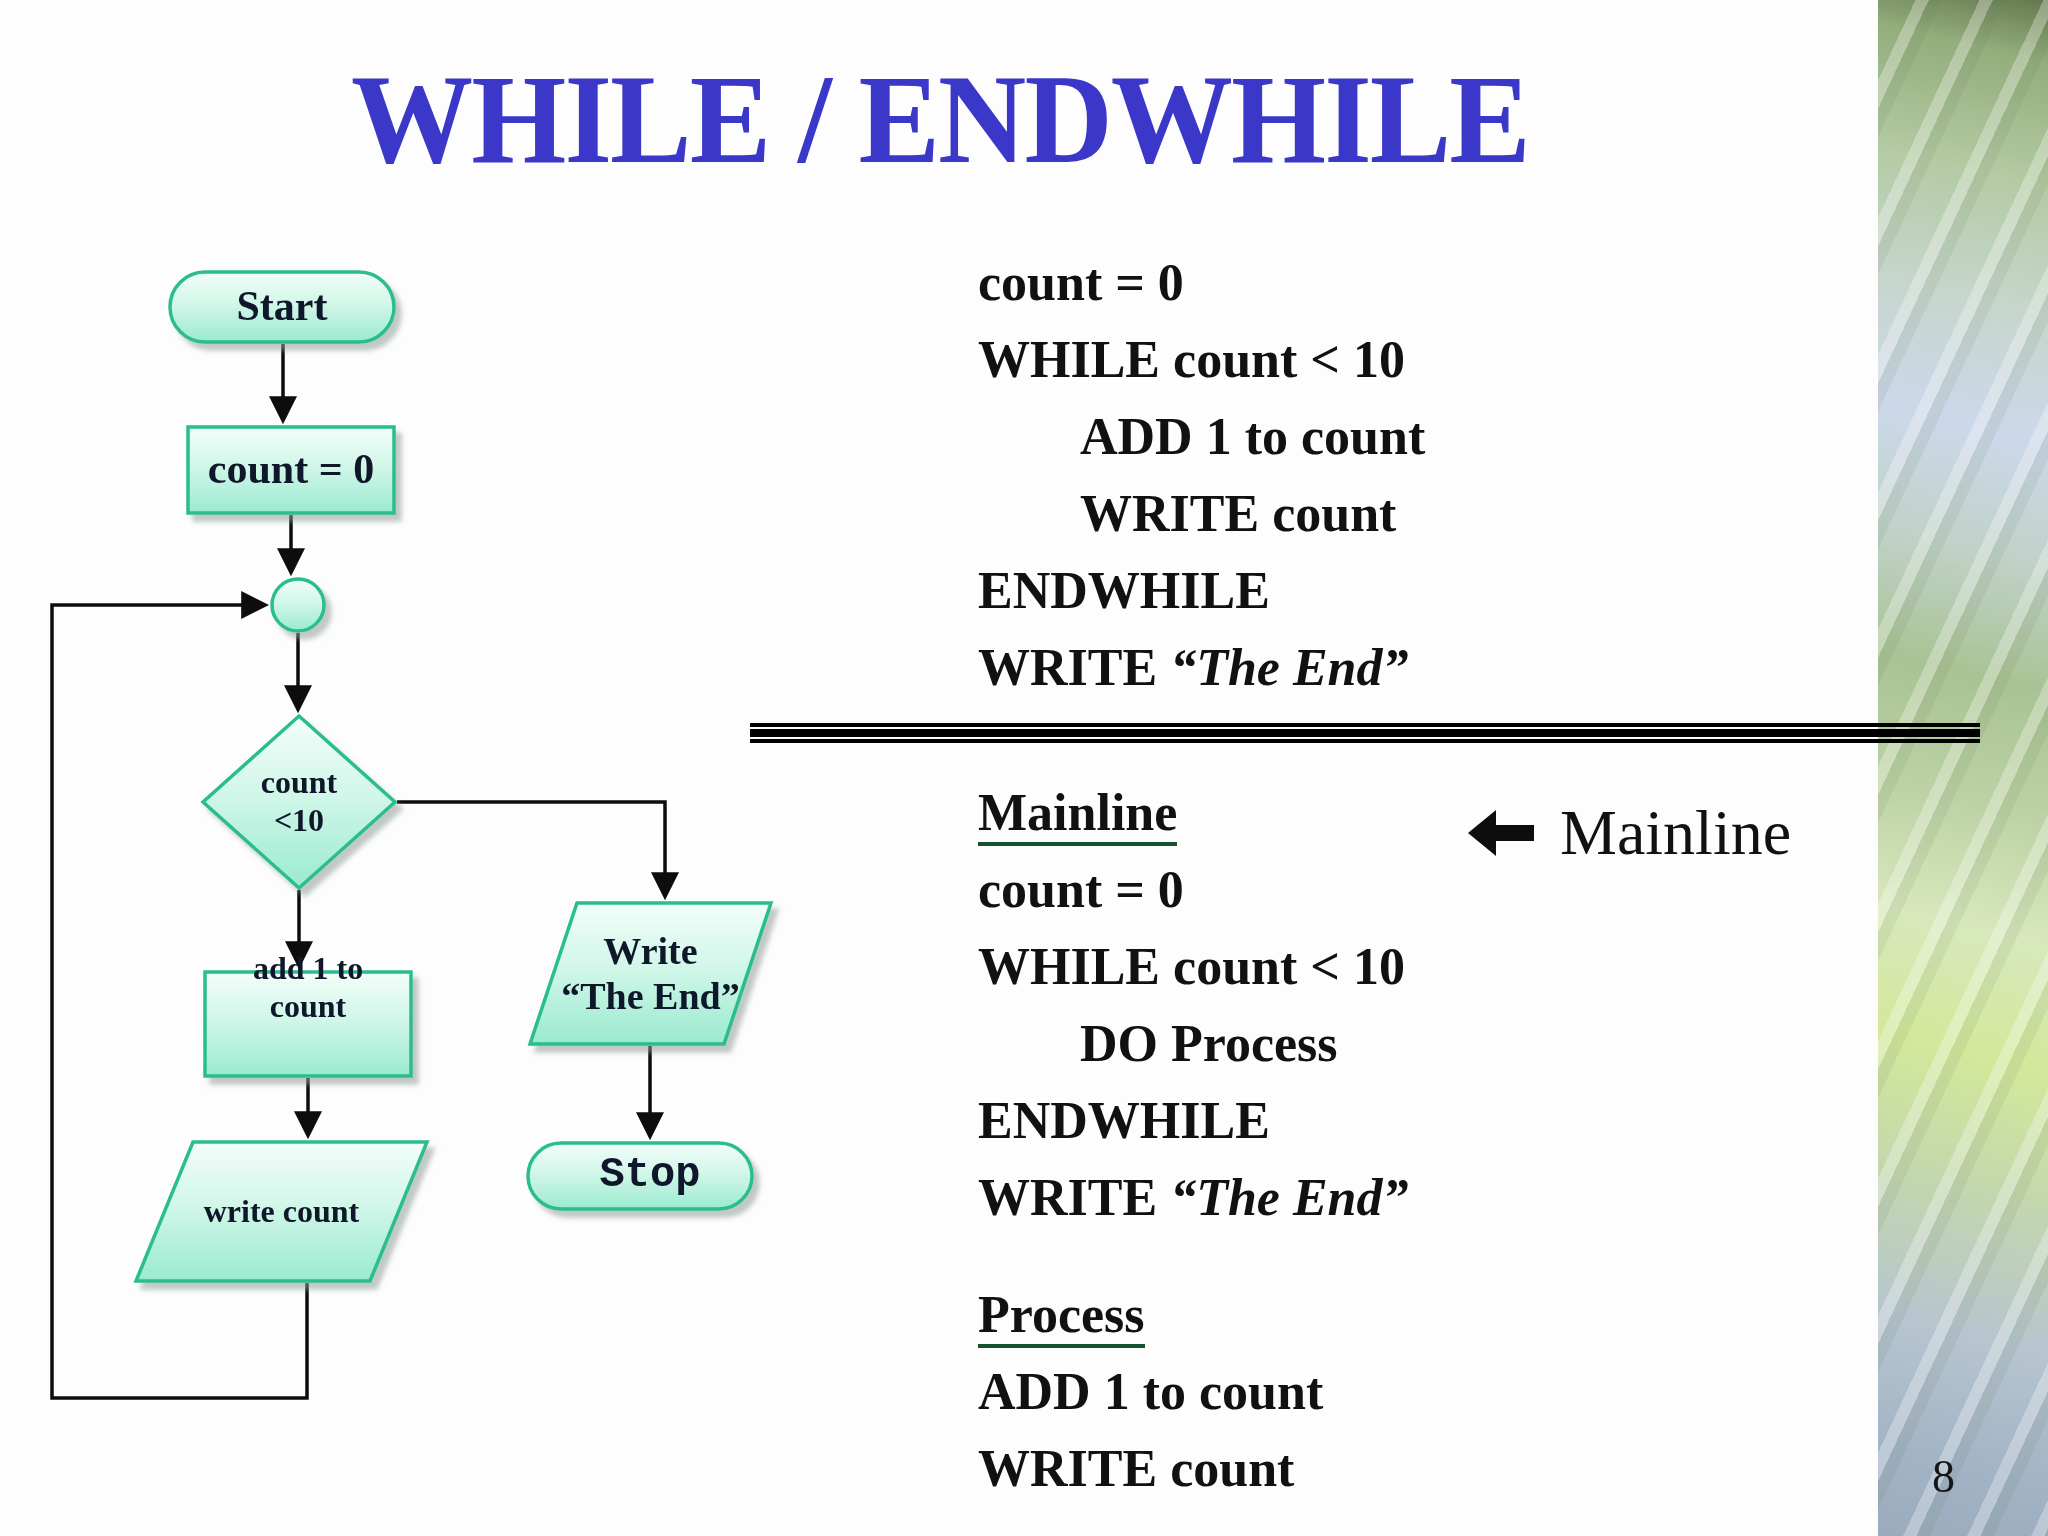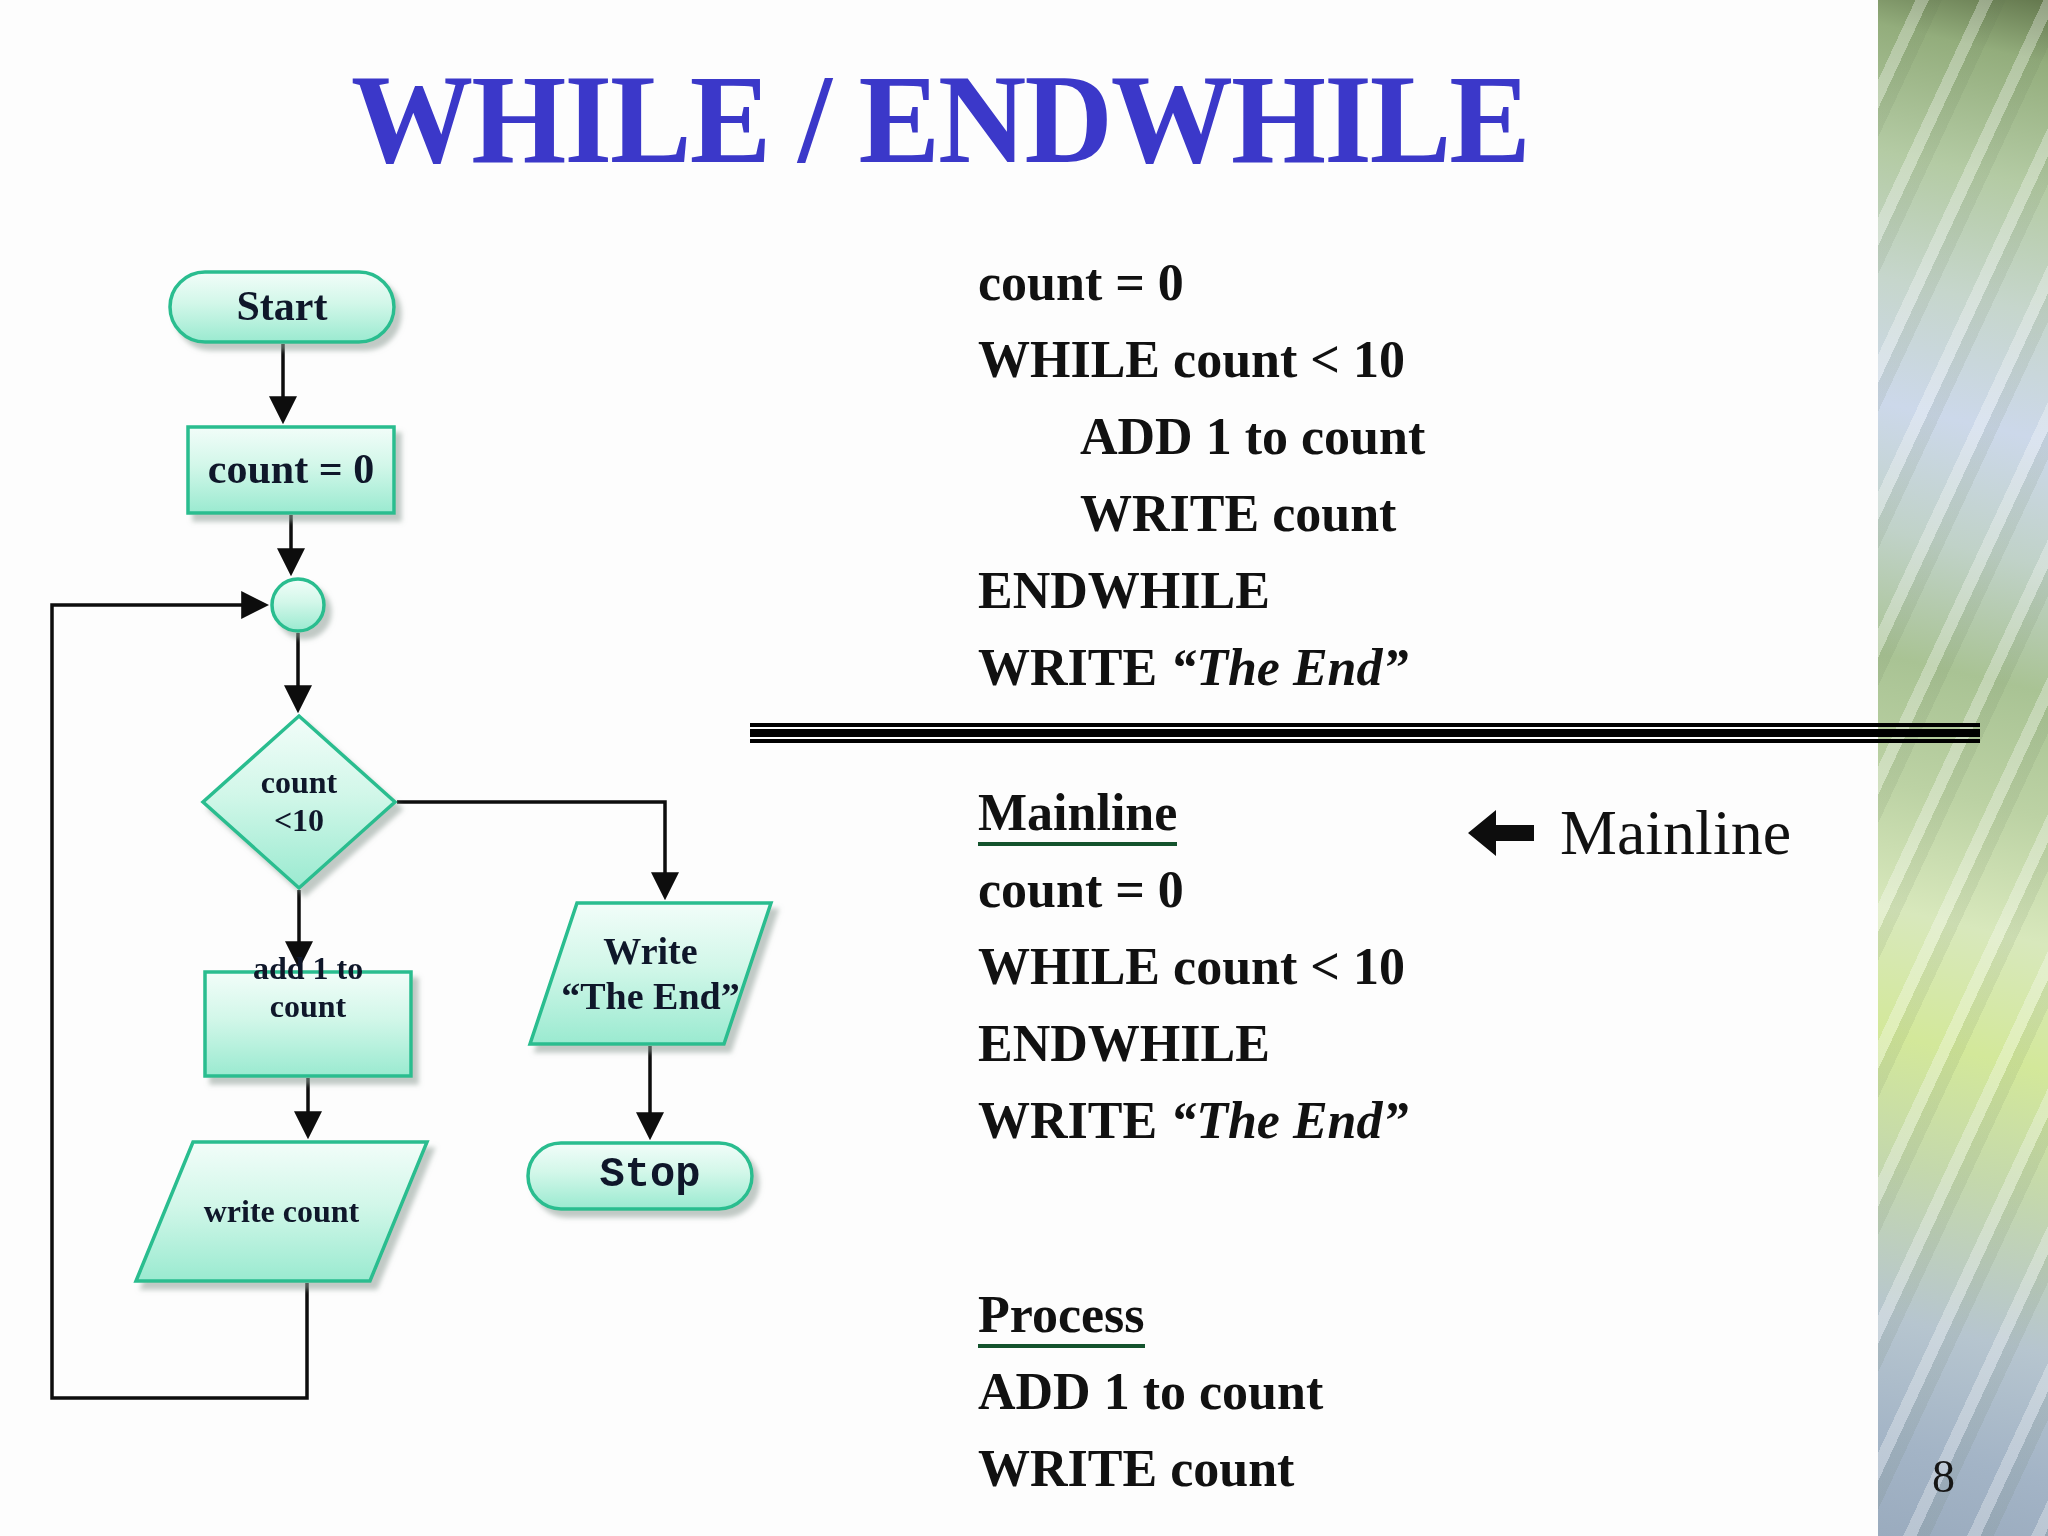--- a/index.html
+++ b/index.html
@@ -157,20 +157,21 @@
   <div class="code-line">ENDWHILE</div>
   <div class="code-line"><span>WRITE </span><span class="it">“The End”</span></div>
 </div>
 
 <div id="separator" class="abs"></div>
 
 <div class="abs code" style="top:774px;">
   <div class="code-line"><span class="head">Mainline</span></div>
   <div class="code-line">count = 0</div>
   <div class="code-line">WHILE count &lt; 10</div>
+  <div class="code-line ind">DO Process</div>
   <div class="code-line">ENDWHILE</div>
   <div class="code-line"><span>WRITE </span><span class="it">“The End”</span></div>
 </div>
 
 <div id="modular" class="abs">
   <svg width="66" height="52" viewBox="0 0 66 52">
     <polygon points="66,18 28,18 28,3 0,26 28,49 28,34 66,34" fill="#0d0d0d"></polygon>
   </svg>
   <span>Mainline</span>
 </div>

